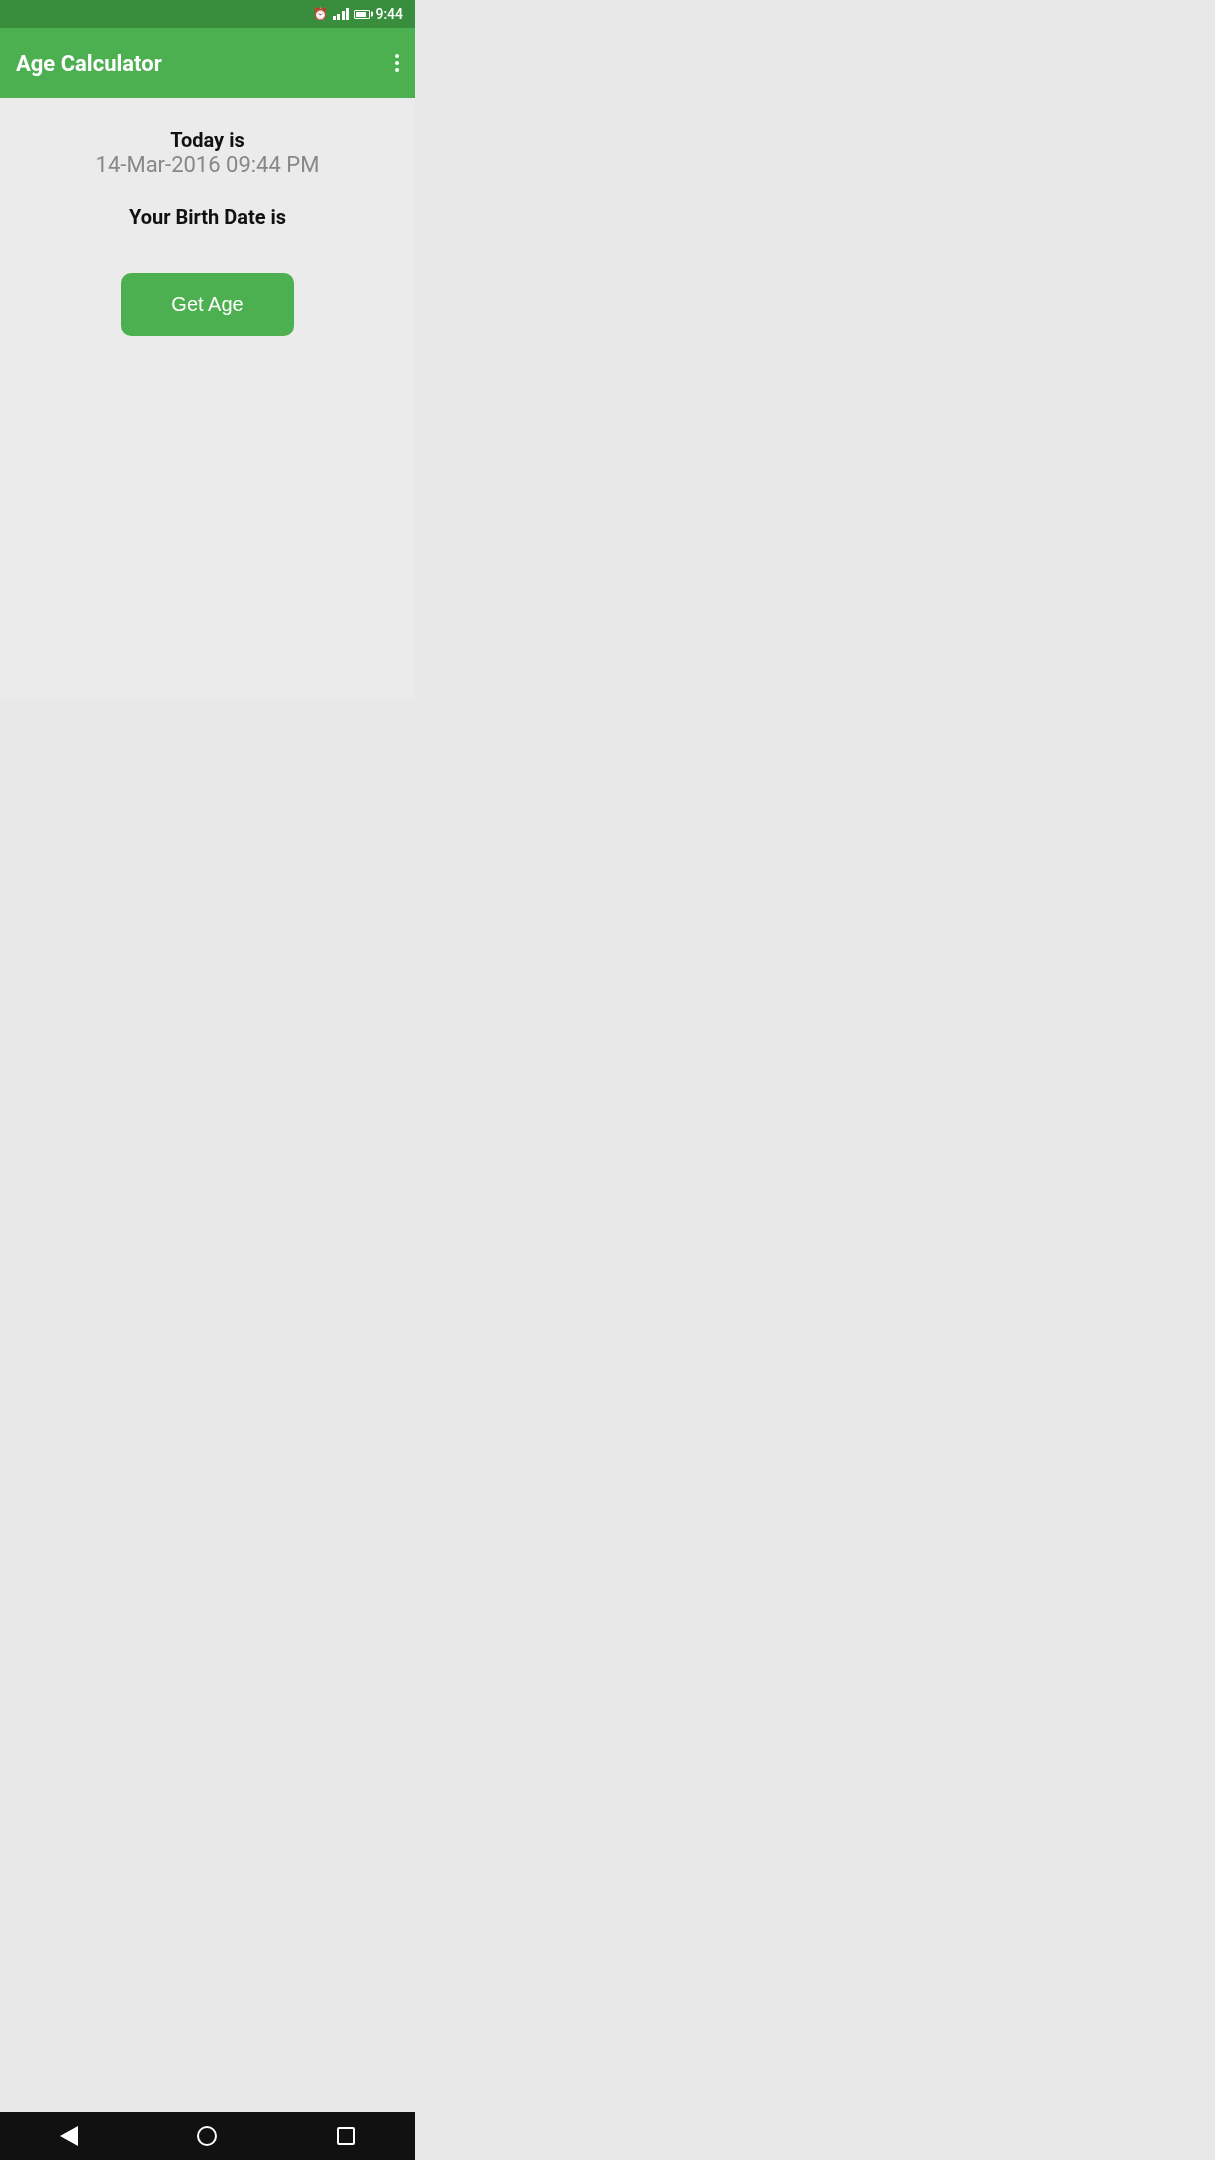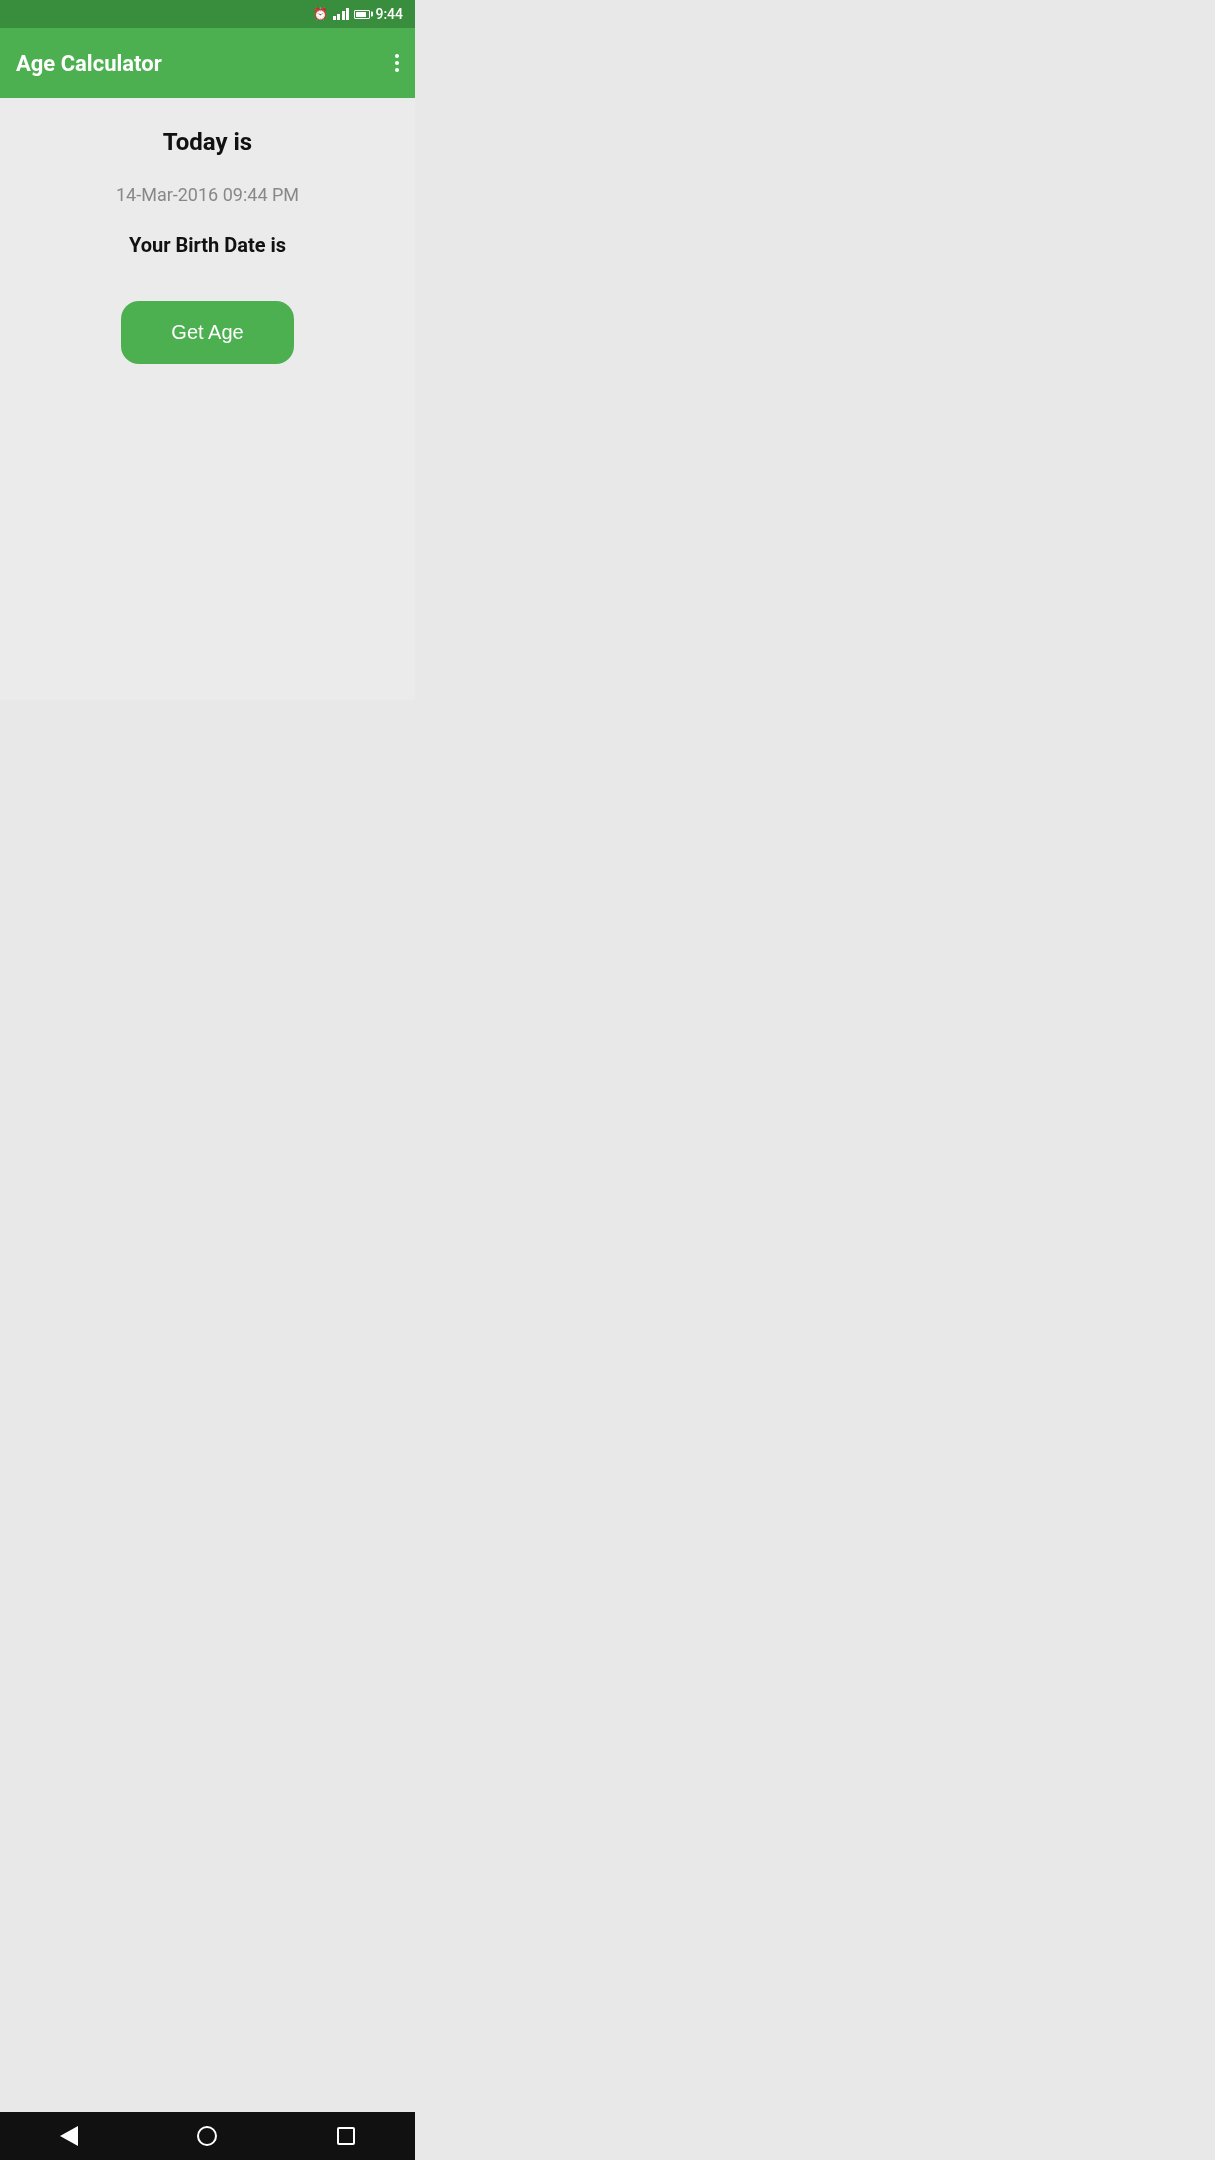--- a/index.html
+++ b/index.html
@@ -86,28 +86,28 @@
     .content {
       background: #ebebeb;
       padding: 30px 20px;
       display: flex;
       flex-direction: column;
       align-items: center;
       min-height: calc(100% - 86px - 48px);
     }
 
     .today-label {
-      font-size: 24px;
+      font-size: 20px;
       font-weight: bold;
       color: #111;
-      margin-bottom: 28px;
+      margin-bottom: 0;
     }
 
     .today-date {
-      font-size: 18px;
+      font-size: 22px;
       color: #888;
       margin-bottom: 28px;
     }
 
     .button-row {
       display: flex;
       gap: 18px;
       margin-bottom: 32px;
     }
 
@@ -126,21 +126,21 @@
       font-size: 20px;
       font-weight: bold;
       color: #111;
       margin-bottom: 44px;
     }
 
     .get-age-btn {
       background: #4CAF50;
       color: white;
       border: none;
-      border-radius: 18px;
+      border-radius: 10px;
       font-size: 20px;
       padding: 20px 50px;
       cursor: pointer;
       font-weight: 400;
     }
 
     
     .nav-bar {
       position: fixed;
       bottom: 0;

